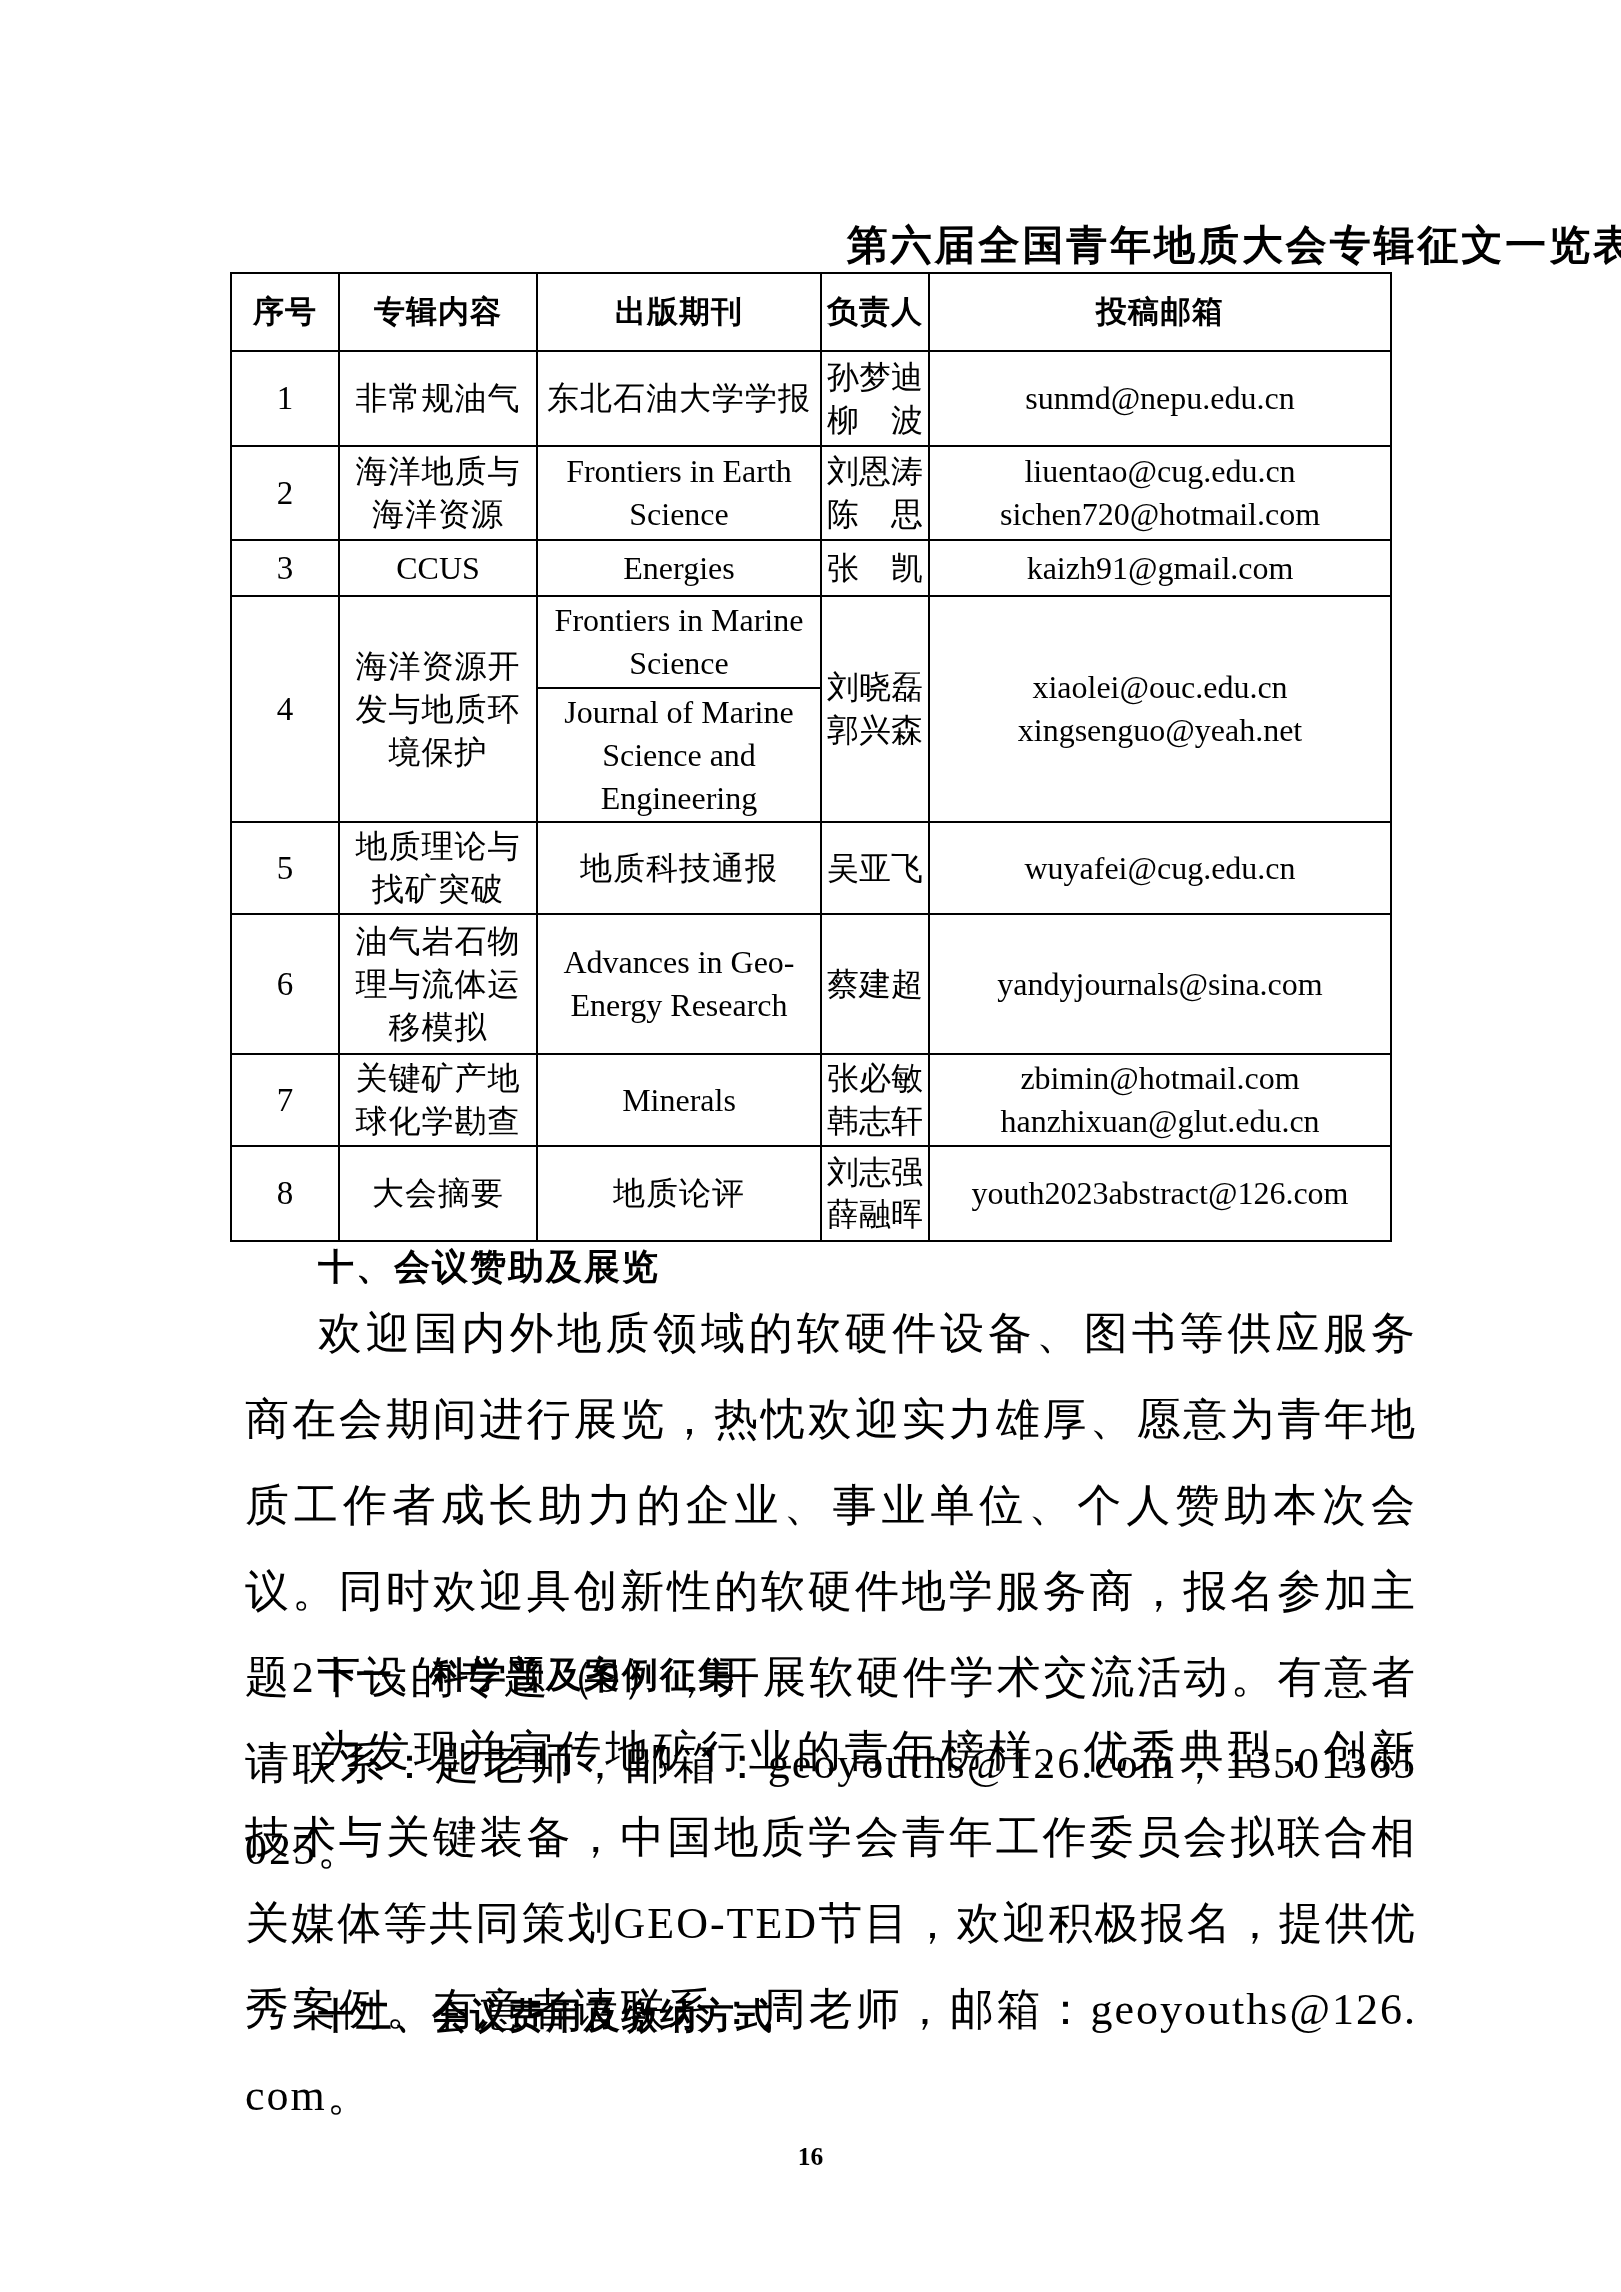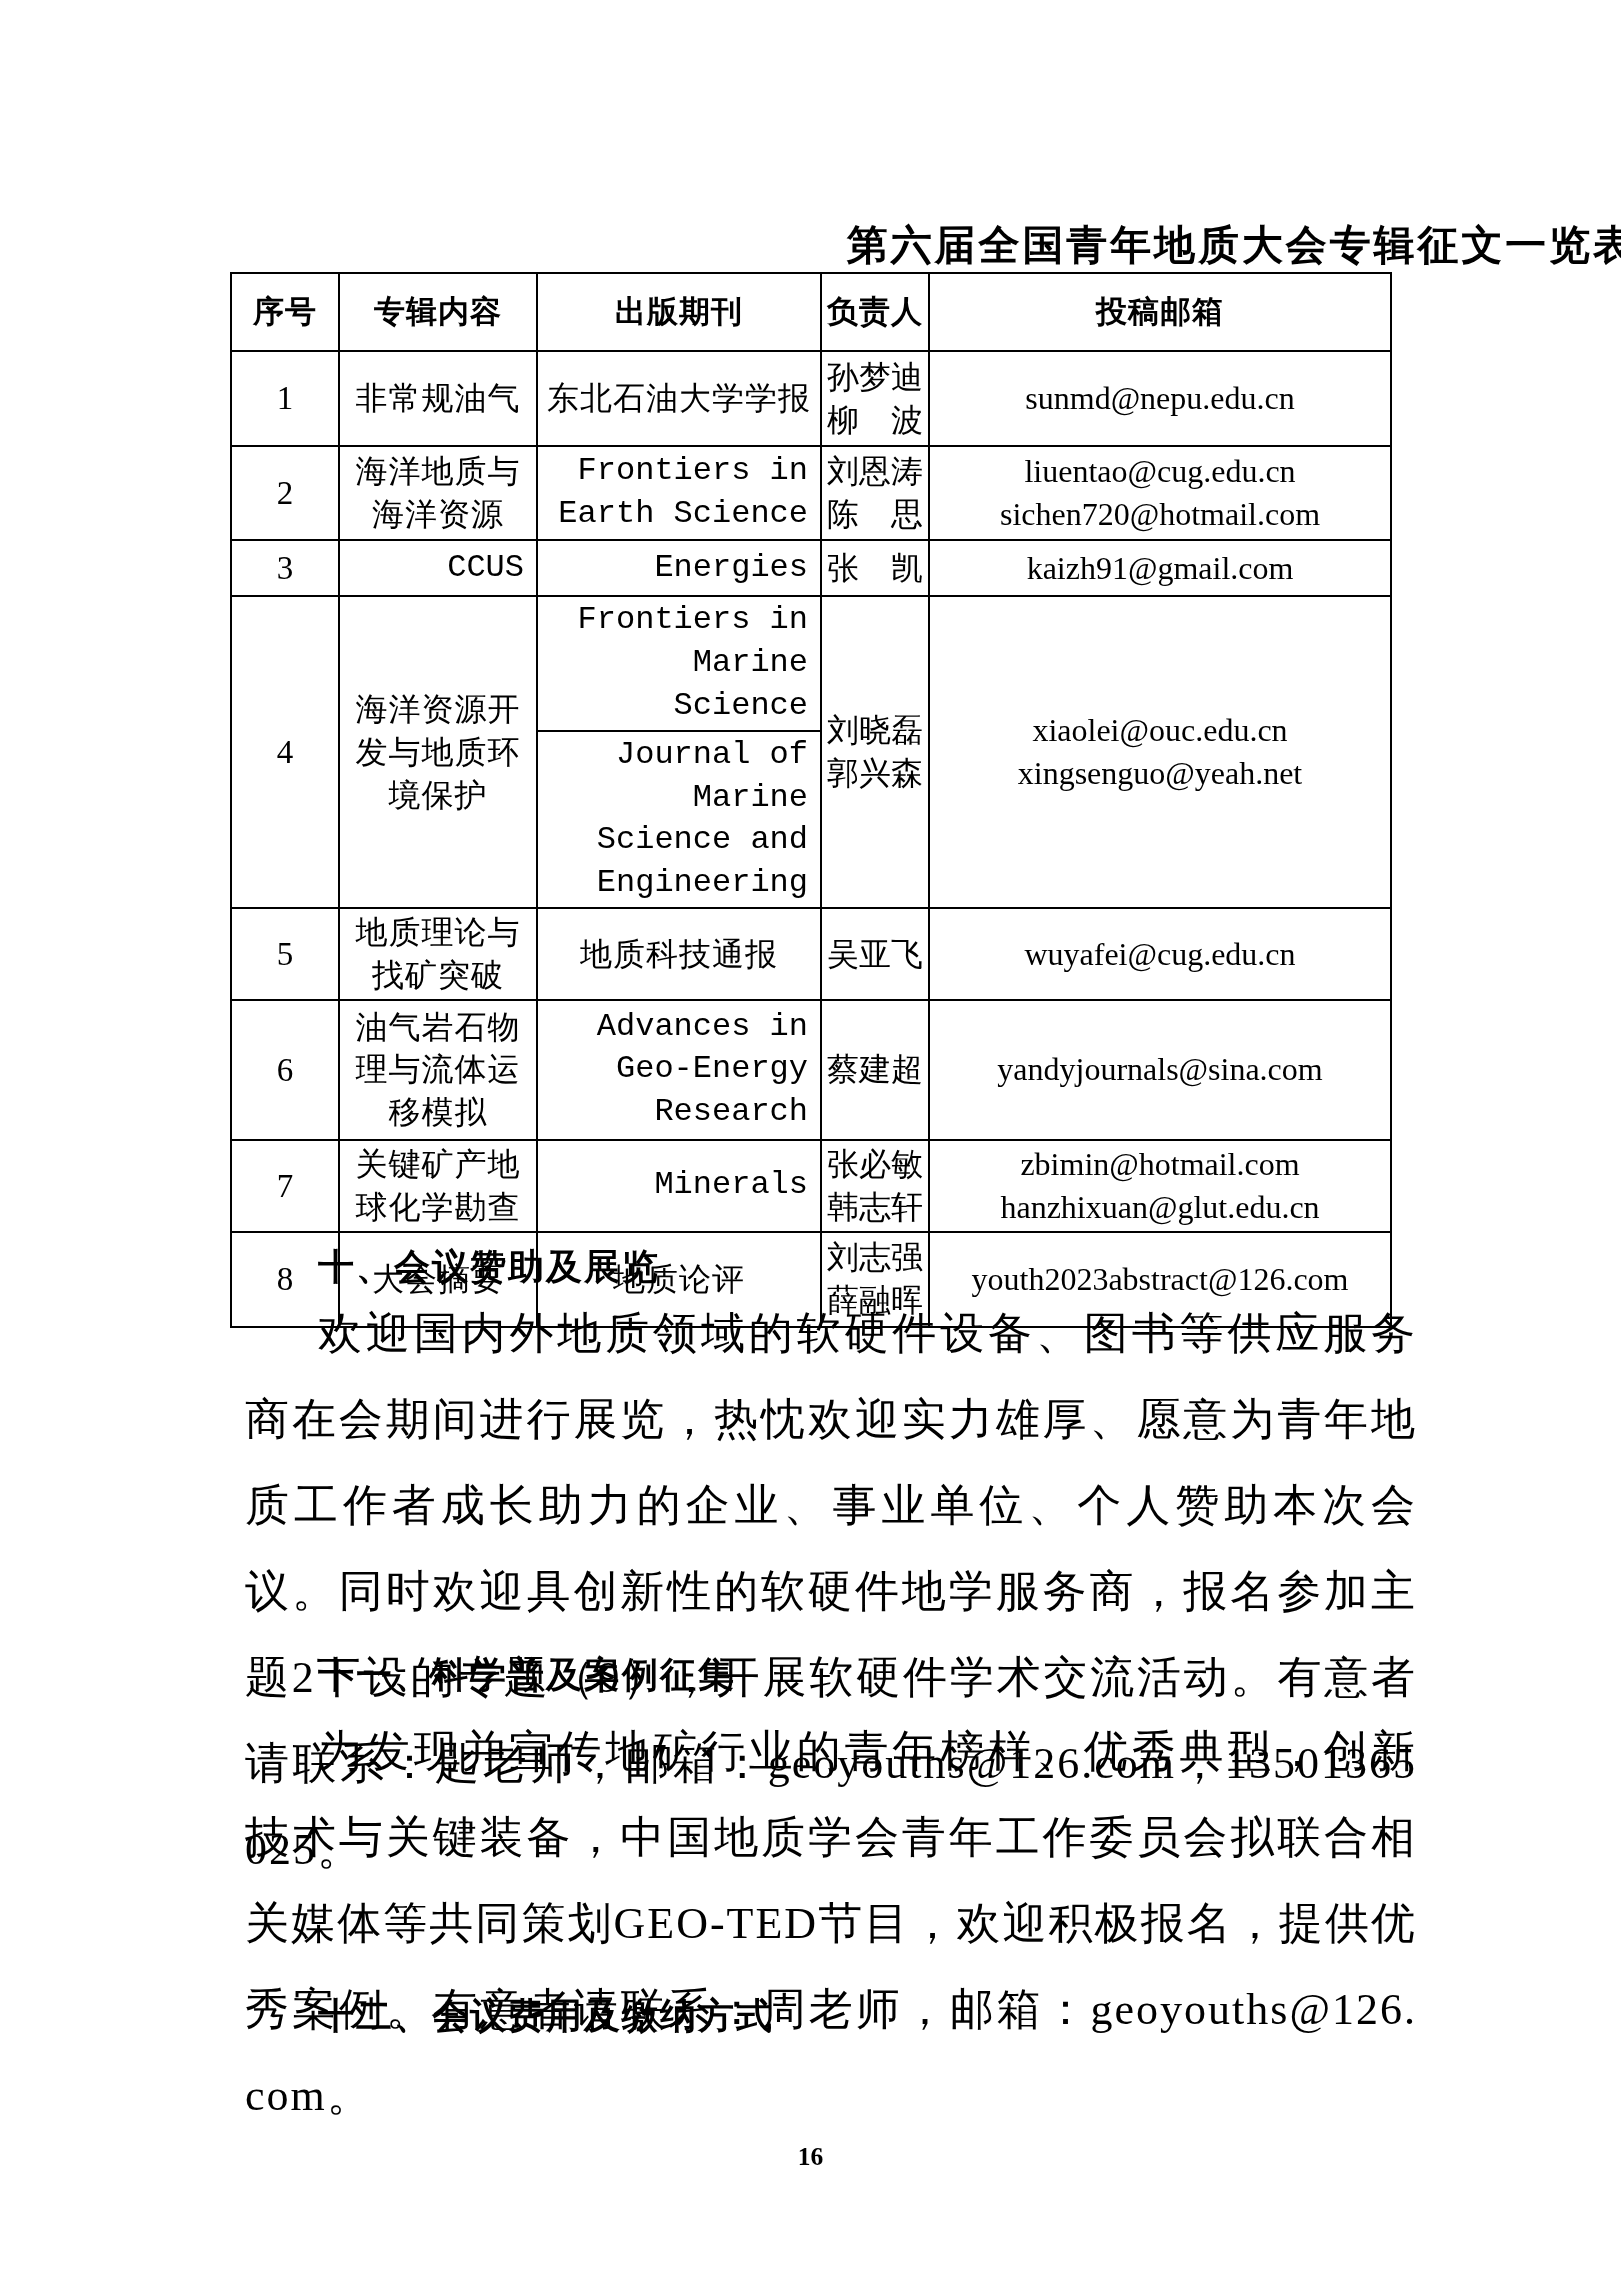--- a/index.html
+++ b/index.html
@@ -45,21 +45,21 @@
     font-size: 32px;
     line-height: 1.34;
     overflow: hidden;
   }
   .journal-table th {
     font-weight: bold;
     font-size: 31px;
     letter-spacing: 1px;
   }
   td.zh { word-break: break-all; letter-spacing: 1px; }
-  td.en { font-family: Liberation Mono, monospace; padding: 2px 12px; text-align: right; }
+  td.en { font-family: Liberation Serif, serif; padding: 2px 12px; }
   td.num { font-size: 33px; }
   .lead-line { white-space: nowrap; display: block; }
   .email-line { white-space: nowrap; display: block; font-family: "Liberation Serif", serif; }
 
   
   .section-heading {
     position: absolute;
     left: 245px;
     width: 1172px;
     margin: 0;

